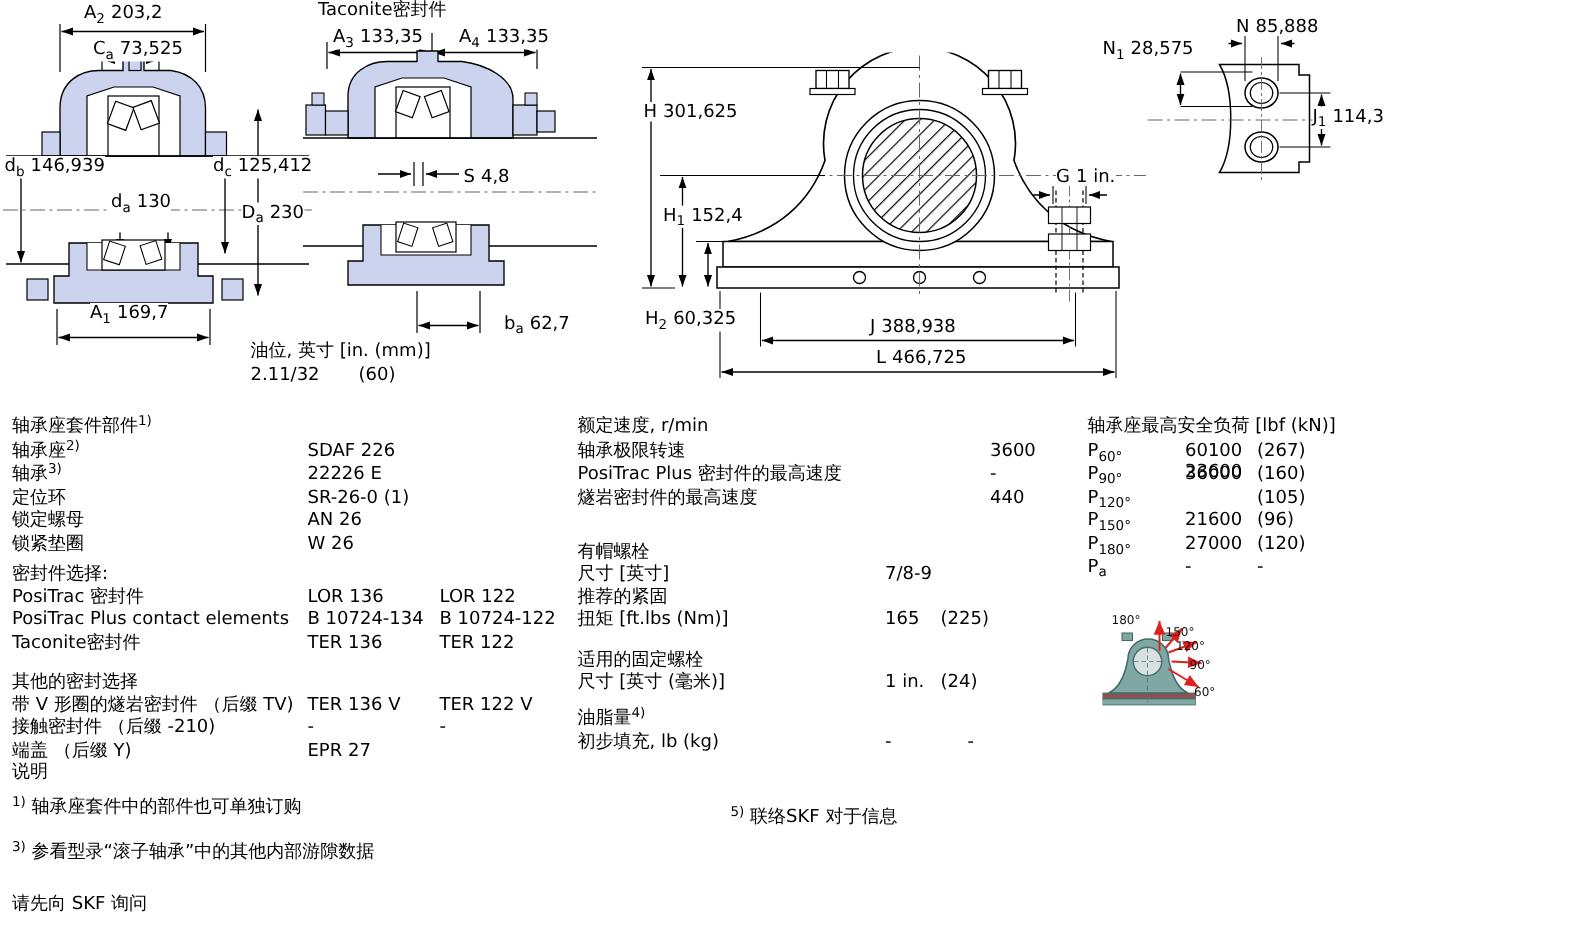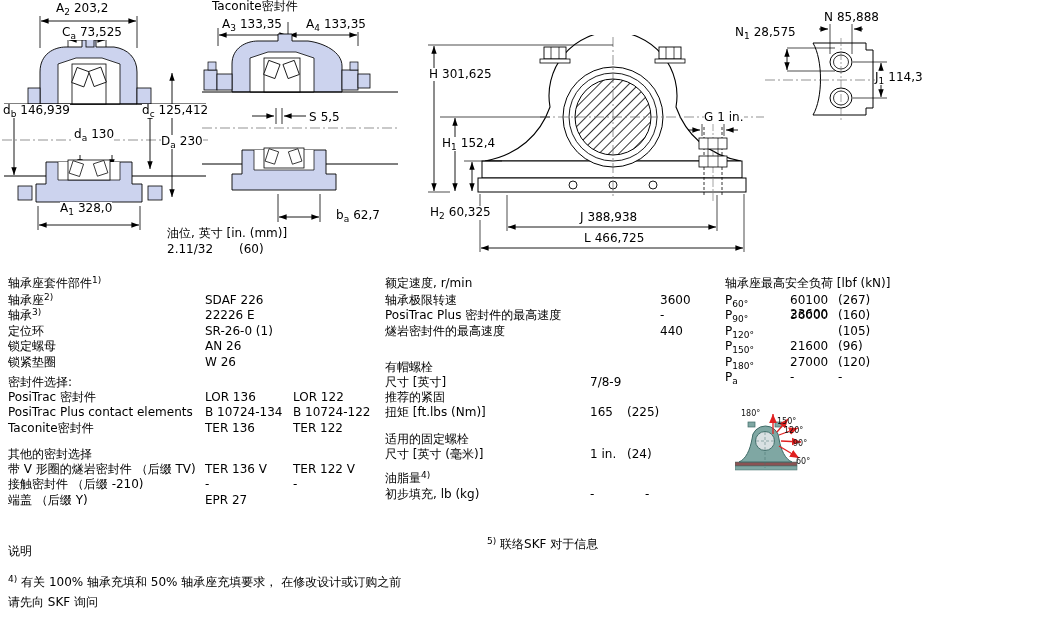--- a/index.html
+++ b/index.html
@@ -210,26 +210,26 @@
     <line x1="118" y1="88" x2="152" y2="88" stroke="#000" stroke-width="0.7"></line>
     <line x1="146" y1="53" x2="146" y2="87" stroke="#000" stroke-width="0.9" marker-start="url(#m4)" marker-end="url(#m4)"></line>
   </svg>
 
   <div class="dim" style="left:56px;top:2px"><span>A</span><span class="sb">2</span><span class="v">203,2</span></div>
   <div class="dim" style="left:62px;top:26px"><span>C</span><span class="sb">a</span><span class="v">73,525</span></div>
   <div class="dim" style="left:3px;top:104px"><span>d</span><span class="sb">b</span><span class="v">146,939</span></div>
   <div class="dim" style="left:142px;top:104px"><span>d</span><span class="sb">c</span><span class="v">125,412</span></div>
   <div class="dim" style="left:74px;top:128px"><span>d</span><span class="sb">a</span><span class="v">130</span></div>
   <div class="dim" style="left:161px;top:135px"><span>D</span><span class="sb">a</span><span class="v">230</span></div>
-  <div class="dim" style="left:60px;top:202px"><span>A</span><span class="sb">1</span><span class="v">328,0</span></div>
+  <div class="dim" style="left:60px;top:202px"><span>A</span><span class="sb">1</span><span class="v">169,7</span></div>
 
   <div class="t" style="left:212px;top:0px">Taconite密封件</div>
   <div class="dim" style="left:222px;top:18px"><span>A</span><span class="sb">3</span><span class="v">133,35</span></div>
   <div class="dim" style="left:306px;top:18px"><span>A</span><span class="sb">4</span><span class="v">133,35</span></div>
-  <div class="dim" style="left:309px;top:111px"><span>S</span><span class="v">5,5</span></div>
+  <div class="dim" style="left:309px;top:111px"><span>S</span><span class="v">4,8</span></div>
   <div class="dim" style="left:336px;top:209px"><span>b</span><span class="sb">a</span><span class="v">62,7</span></div>
 
   <div class="t" style="left:167px;top:227px">油位, 英寸 [in. (mm)]</div>
   <div class="t" style="left:167px;top:243px">2.11/32</div>
   <div class="t" style="left:239px;top:243px">(60)</div>
 
   <div class="dim" style="left:429px;top:68px"><span>H</span><span class="v">301,625</span></div>
   <div class="dim" style="left:442px;top:137px"><span>H</span><span class="sb">1</span><span class="v">152,4</span></div>
   <div class="dim" style="left:430px;top:206px"><span>H</span><span class="sb">2</span><span class="v">60,325</span></div>
   <div class="dim" style="left:580px;top:211px"><span>J</span><span class="v">388,938</span></div>
@@ -267,22 +267,23 @@
   <div class="t b" style="left:8px;top:448px">其他的密封选择</div>
   <div class="t" style="left:8px;top:463px">带 V 形圈的燧岩密封件 （后缀 TV)</div>
   <div class="t" style="left:205px;top:463px">TER 136 V</div>
   <div class="t" style="left:293px;top:463px">TER 122 V</div>
   <div class="t" style="left:8px;top:478px">接触密封件 （后缀 -210)</div>
   <div class="t" style="left:205px;top:478px">-</div>
   <div class="t" style="left:293px;top:478px">-</div>
   <div class="t" style="left:8px;top:494px">端盖 （后缀 Y)</div>
   <div class="t" style="left:205px;top:494px">EPR 27</div>
 
-  <div class="t b" style="left:8px;top:545px">说明</div>
-  <div class="t" style="left:8px;top:576px"><span class="sp">4)</span> <span>有关 100% 轴承充填和 50% 轴承座充填要求， 在修改设计或订购之前</span></div>
+  <div class="t b" style="left:8px;top:508px">说明</div>
+  <div class="t" style="left:8px;top:531px"><span class="sp">1)</span> <span>轴承座套件中的部件也可单独订购</span></div>
+  <div class="t" style="left:8px;top:561px"><span class="sp">3)</span> <span>参看型录“滚子轴承”中的其他内部游隙数据</span></div>
   <div class="t b" style="left:8px;top:596px">请先向 SKF 询问</div>
 
   <div class="t b" style="left:385px;top:277px">额定速度, r/min</div>
   <div class="t" style="left:385px;top:294px">轴承极限转速</div>
   <div class="t" style="left:660px;top:294px">3600</div>
   <div class="t" style="left:385px;top:309px">PosiTrac Plus 密封件的最高速度</div>
   <div class="t" style="left:660px;top:309px">-</div>
   <div class="t" style="left:385px;top:325px">燧岩密封件的最高速度</div>
   <div class="t" style="left:660px;top:325px">440</div>
 

